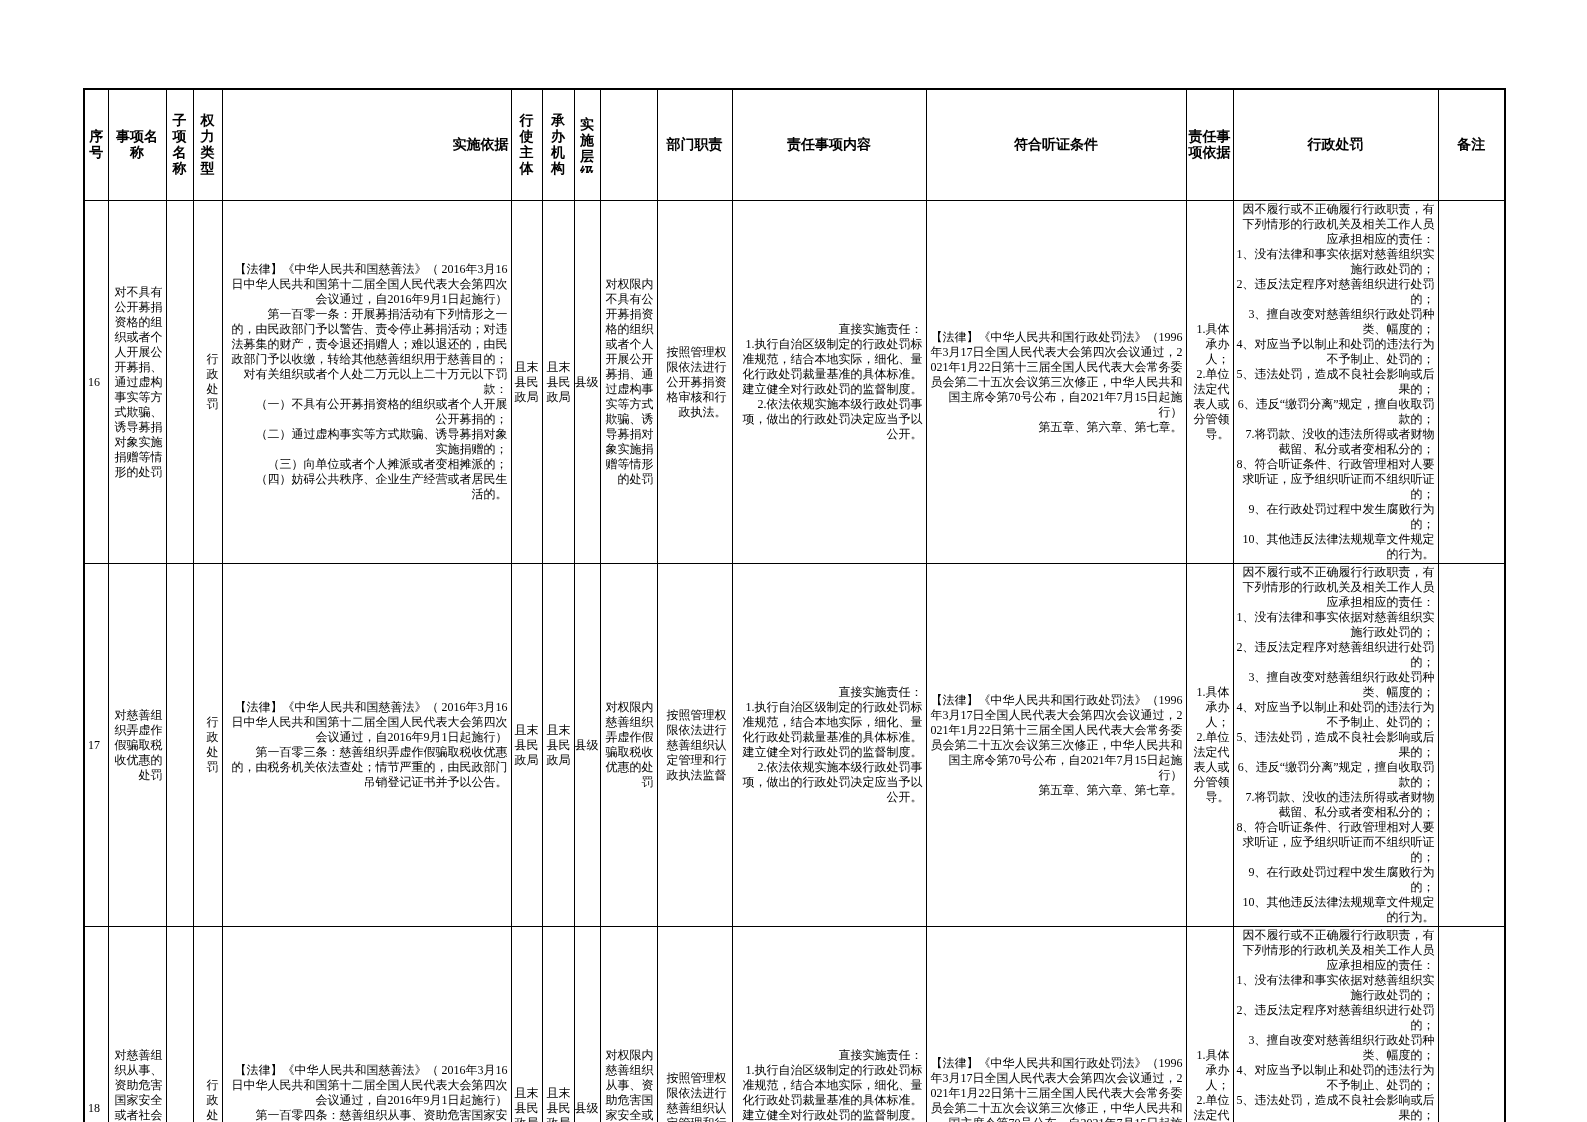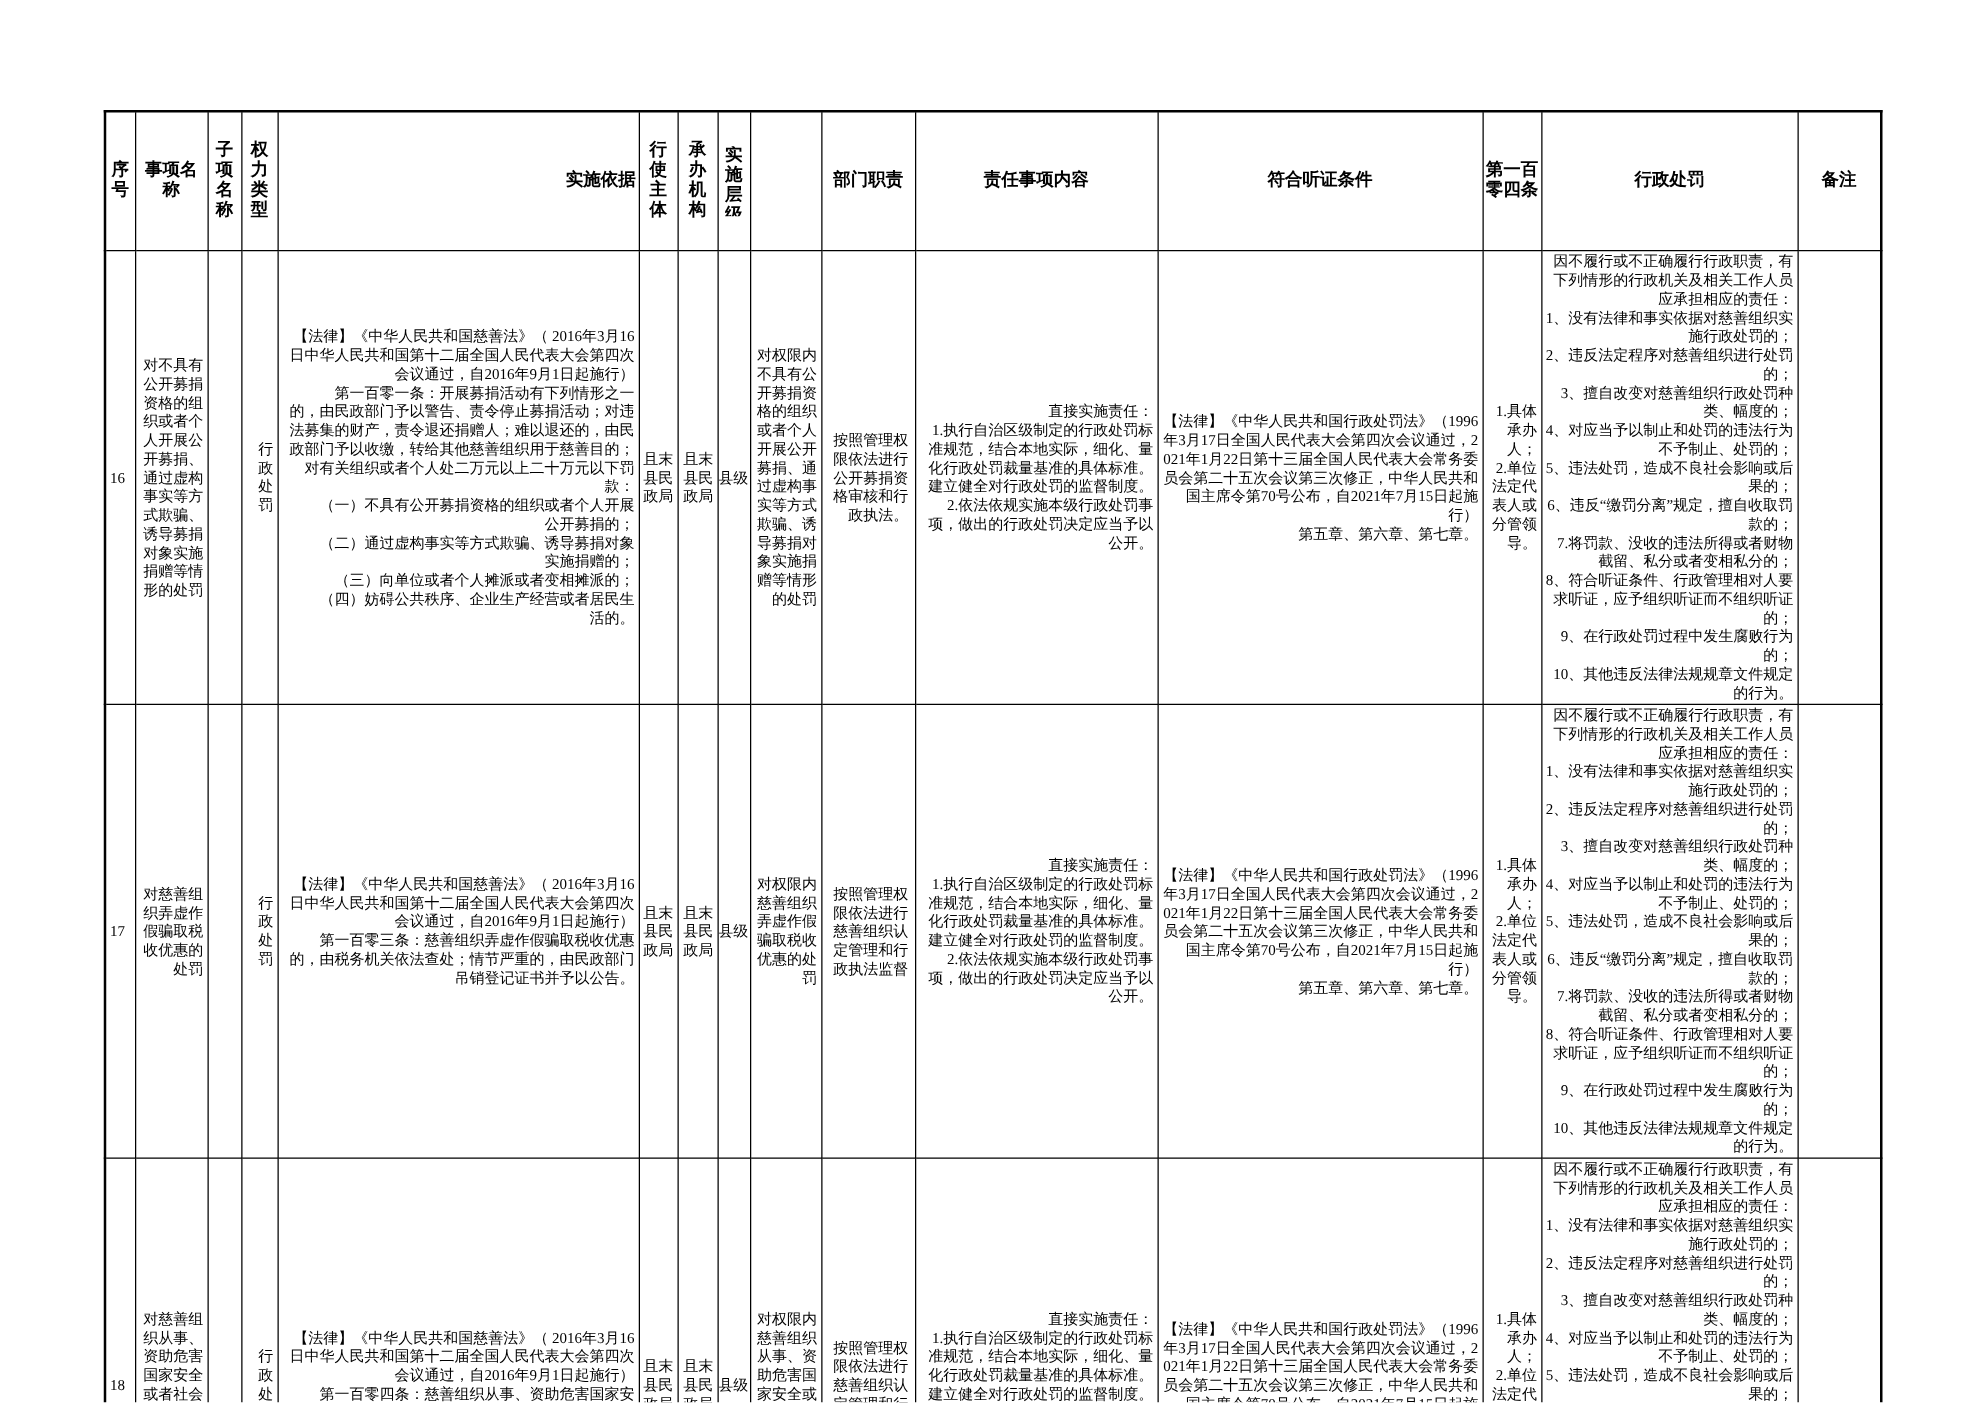--- a/index.html
+++ b/index.html
@@ -73,21 +73,21 @@
       <th class="h-left">实施依据</th>
       <th class="tight">行使主体</th>
       <th class="tight">承办机构</th>
       <th class="tight">
             <div class="vhead">实施层级</div>
           </th>
       <th></th>
       <th>部门职责</th>
       <th>责任事项内容</th>
       <th>符合听证条件</th>
-      <th class="tight">第一百零四条</th>
+      <th class="tight">责任事项依据</th>
       <th>行政处罚</th>
       <th>备注</th>
     </tr>
 
     <tr class="r16">
       <td class="center tight">16</td>
       <td class="pre">对不具有公开募捐资格的组织或者个人开展公开募捐、通过虚构事实等方式欺骗、诱导募捐对象实施捐赠等情形的处罚</td>
       <td></td>
       <td class="pre tight">行政处罚</td>
       <td class="pre">【法律】《中华人民共和国慈善法》（ 2016年3月16日中华人民共和国第十二届全国人民代表大会第四次会议通过，自2016年9月1日起施行）

